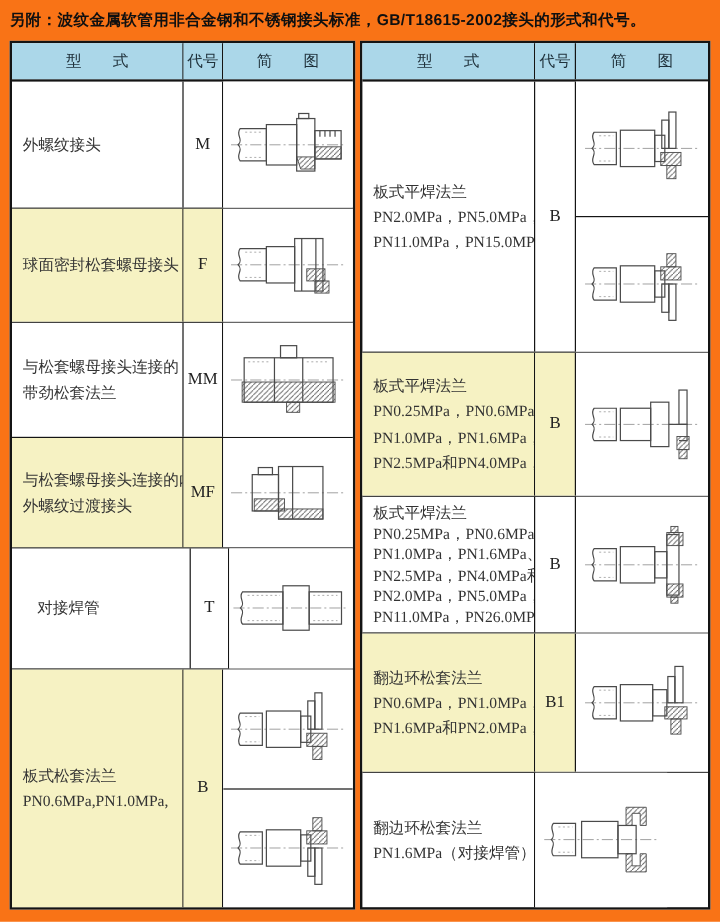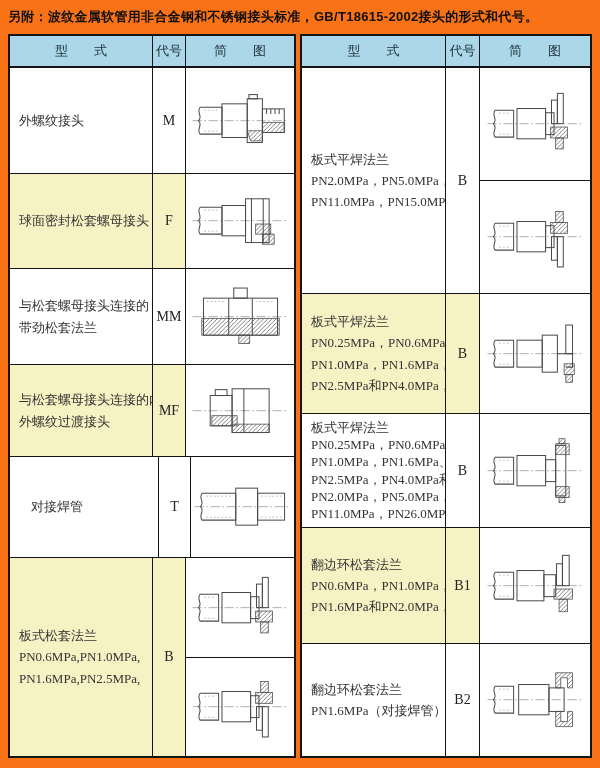--- a/index.html
+++ b/index.html
@@ -178,21 +178,20 @@
                 <rect x="78" y="24" width="32" height="32" stroke="#4a4a4a" stroke-width="1.2" fill="none"></rect>
                 <path d="M82 27.5H106M82 52.5H106" stroke="#8a8a8a" stroke-width="0.7" fill="none" stroke-dasharray="2 2.5"></path>
               </svg>
             </div>
           </div>
         </div>
         <div class="row last" style="height: 198px;">
           <div class="cell c0 type-cell hl" style="line-height: 1.62;">
             <div class="tline">板式松套法兰</div>
             <div class="tline">PN0.6MPa,PN1.0MPa,</div>
-            <div class="tline">PN1.6MPa,PN2.5MPa,</div>
           </div>
           <div class="cell c1 code-cell hl">B</div>
           <div class="cell c2 diag-cell">
             <div class="diag split">
               <svg viewBox="0 0 120 80" xmlns="http://www.w3.org/2000/svg" preserveAspectRatio="xMidYMid meet">
                 <defs>
                   <pattern id="hu050" patternUnits="userSpaceOnUse" width="5" height="5">
                     <path d="M0 5L5 0" stroke="#5a5a5a" stroke-width="0.9" fill="none"></path>
                   </pattern>
                 </defs>
@@ -367,21 +366,20 @@
                 <rect x="88" y="56" width="10" height="15" fill="url(#hu130)" stroke="#4a4a4a" stroke-width="0.9"></rect>
               </svg>
             </div>
           </div>
         </div>
         <div class="row last" style="height: 112px;">
           <div class="cell c0 type-cell" style="line-height: 1.62;">
             <div class="tline">翻边环松套法兰</div>
             <div class="tline">PN1.6MPa（对接焊管）</div>
           </div>
-          <div class="cell c1 code-cell">B2</div>
           <div class="cell c2 diag-cell">
             <div class="diag">
               <svg viewBox="0 0 120 80" xmlns="http://www.w3.org/2000/svg" preserveAspectRatio="xMidYMid meet">
                 <defs>
                   <pattern id="hu140" patternUnits="userSpaceOnUse" width="5" height="5">
                     <path d="M0 5L5 0" stroke="#5a5a5a" stroke-width="0.9" fill="none"></path>
                   </pattern>
                 </defs>
                 <path d="M3 40H117" stroke="#8a8a8a" stroke-width="0.8" fill="none" stroke-dasharray="11 3 2 3"></path>
                 <path d="M12 24H34V56H12C7 50 16 45 10 40C16 35 7 30 12 24Z" stroke="#4a4a4a" stroke-width="1.2" fill="none"></path>

